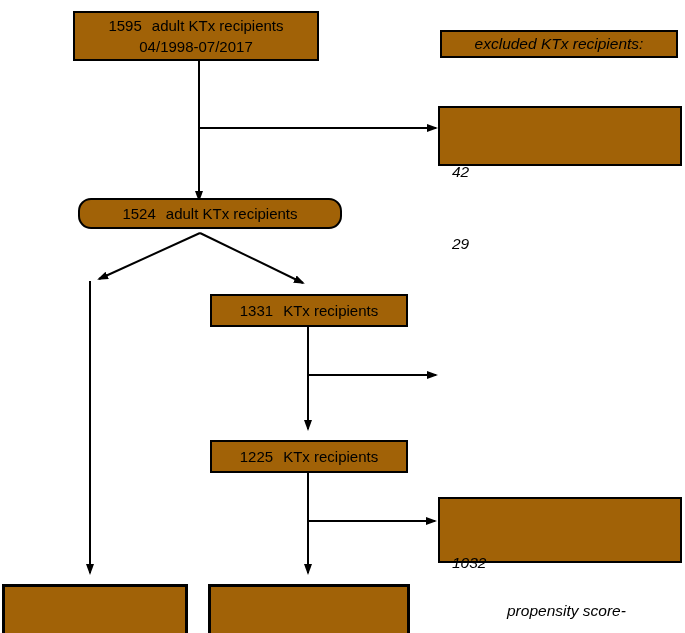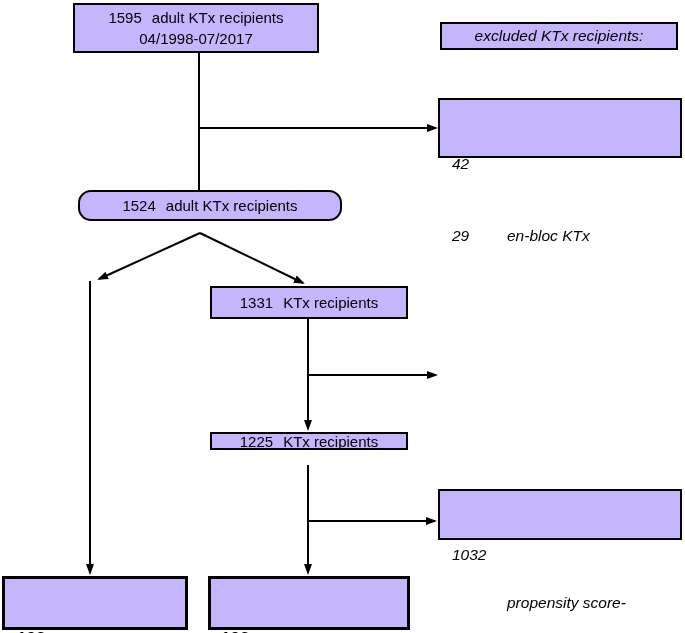--- a/index.html
+++ b/index.html
@@ -17,23 +17,24 @@
   }
   svg.lines {
     position: absolute;
     left: 0; top: 0;
     width: 685px; height: 633px;
   }
   svg.lines line { stroke: #000; stroke-width: 2; }
   .box {
     position: absolute;
     box-sizing: border-box;
-    background: #c4b5fd;
+    background: #a16207;
     border: 2px solid #000000;
     white-space: pre-wrap;
+    margin-top: 8px;
   }
   .plain { font-size: 15px; line-height: 21px; }
   .center {
     display: flex;
     flex-direction: column;
     align-items: center;
     justify-content: center;
     text-align: center;
   }
   .nrow { display: flex; gap: 10px; justify-content: center; }
@@ -82,47 +83,46 @@
   <div class="box ital center" style="left:440px; top:22px; width:238px; height:28px;">
     <div>excluded KTx recipients:</div>
   </div>
 
   <div class="box ital" style="left:438px; top:98px; width:244px; height:60px; padding:4px 4px 0 12px;">
     <div class="hang">
       <span class="num w55">42</span>
     </div>
     <div class="hang">
       <span class="num w55">29</span>
-      <span>en-bloc KTx</span>
     </div>
   </div>
 
   <div class="box plain center" style="left:78px; top:190px; width:264px; height:31px;border-radius:13px;">
     <div class="nrow">
       <span>1524</span>
       <span>adult KTx recipients</span>
     </div>
   </div>
 
   <div class="box plain center" style="left:210px; top:286px; width:198px; height:33px;align-items:center;">
     <div class="nrow">
       <span>1331</span>
       <span>KTx recipients</span>
     </div>
   </div>
 
 
-  <div class="box plain center" style="left:210px; top:432px; width:198px; height:18px;">
+  <div class="box plain center" style="left:210px; top:432px; width:198px; height:33px;">
     <div class="nrow">
       <span>1225</span>
       <span>KTx recipients</span>
     </div>
   </div>
 
-  <div class="box ital" style="left:438px; top:489px; width:244px; height:51px; padding:4px 4px 0 12px;">
+  <div class="box ital" style="left:438px; top:489px; width:244px; height:66px; padding:4px 4px 0 12px;">
     <div class="hang">
       <span class="num w55">1032</span>
       <div>
         <div>propensity score-</div>
         
       </div>
     </div>
   </div>
 
   <div class="box thick" style="left:2px; top:576px; width:186px; height:54px; padding:2px 4px 0 12px;">

